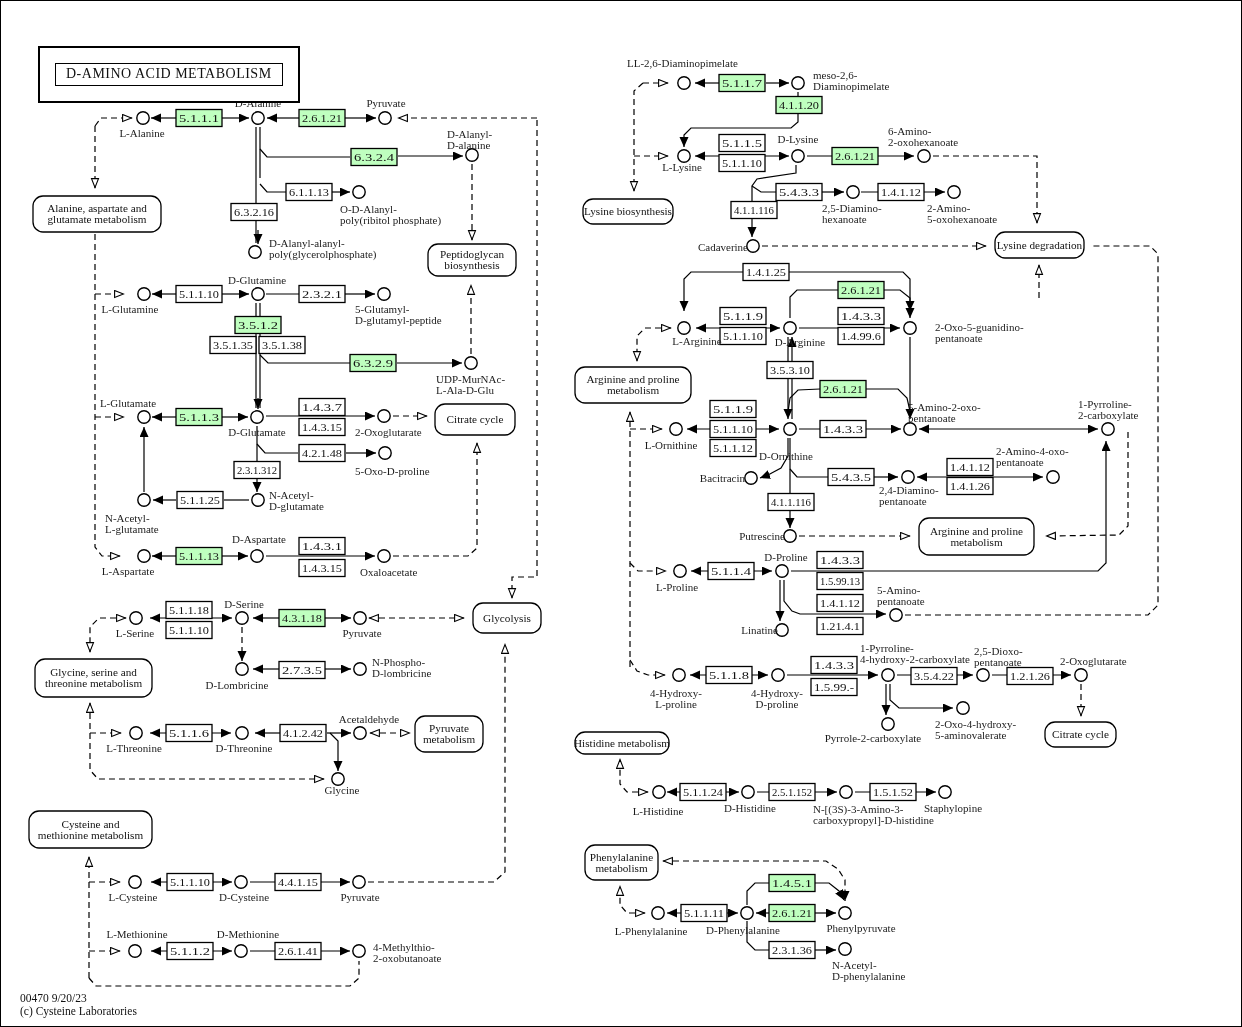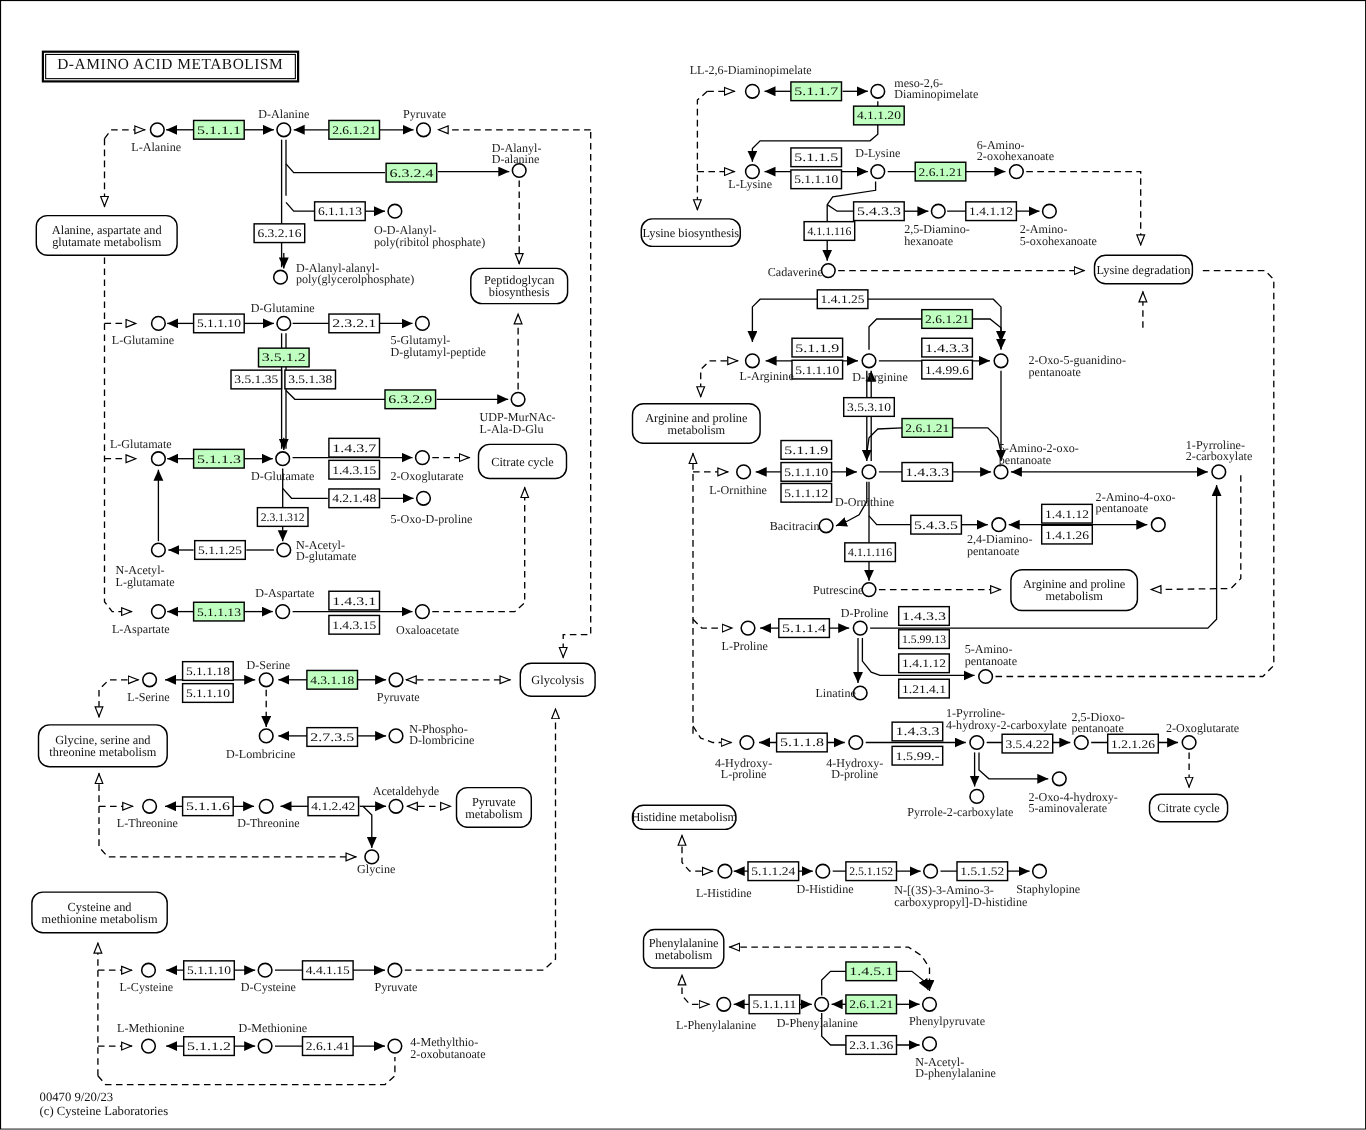--- a/index.html
+++ b/index.html
@@ -1,21 +1,21 @@
 <!DOCTYPE html>
 <html><head>
 <meta charset="utf-8">
 <style>
   html,body{margin:0;padding:0;background:#fff;}
   body{width:1242px;height:1027px;position:relative;font-family:"Liberation Serif","DejaVu Serif",serif;}
   #stage{position:absolute;left:0;top:0;width:1242px;height:1027px;}
   svg{position:absolute;left:0;top:0;}
-  #title-box{position:absolute;left:38px;top:46px;border:2px solid #000;padding:1px;background:#fff;z-index:5;}
+  #title-box{position:absolute;left:38px;top:46px;border:2px solid #000;padding:15px;background:#fff;z-index:5;}
   #title-inner{border:1px solid #000;padding:2px 10px 3px 10px;font-size:14px;letter-spacing:.5px;color:#111;white-space:nowrap;}
-  #footer{position:absolute;left:20px;top:992px;font-size:11.5px;color:#111;line-height:13px;z-index:5;margin-left:16px;}
+  #footer{position:absolute;left:20px;top:992px;font-size:11.5px;color:#111;line-height:13px;z-index:5;}
   .ec-text{font-size:10.5px;fill:#111;}
   .cmp-text{font-size:11px;fill:#1c1c1c;}
   .pw-text{font-size:11.2px;fill:#111;}
 </style>
 </head>
 <body>
 
 <div id="stage">
   <svg id="diagram" width="1242" height="1027" viewBox="0 0 1242 1027">
       <defs>

